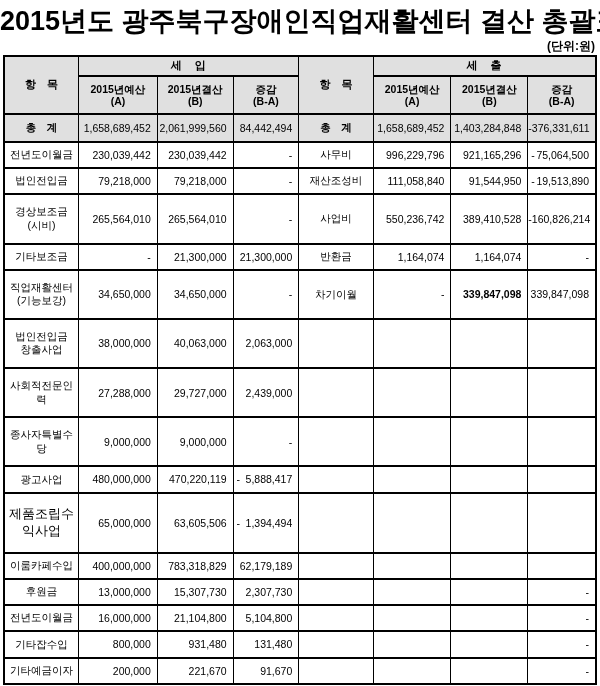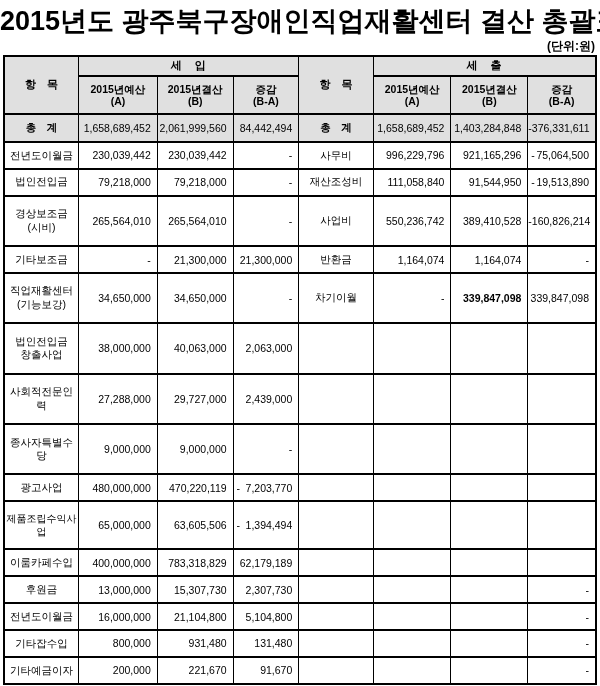--- a/index.html
+++ b/index.html
@@ -31,21 +31,21 @@
     background:#e0e0e0;font-weight:bold;font-size:11px;
   }
   .sheet thead .grp{letter-spacing:1px;}
   .sheet thead .sub div{line-height:1.15;font-size:10.5px;}
   tr.total td{background:#e0e0e0;}
   tr.total td.lbl{font-weight:bold;}
   td.lbl{
     text-align:center;font-size:10.5px;line-height:1.3;
     white-space:pre-line;
   }
-  td.lbl.small{font-size:10px;}
+  td.lbl.small{font-size:13px;}
   td.num{
     text-align:right;font-size:10.5px;padding-right:6px;
   }
   td.num.bold{font-weight:bold;}
   td.num.signed .sign{float:left;padding-left:3px;}
 </style>
 </head>
 <body>
 
 <div class="page">
@@ -188,21 +188,21 @@
           <td class="num">-</td>
           <td class="lbl"></td>
           <td class="num"></td>
           <td class="num"></td>
           <td class="num"></td>
         </tr>
         <tr>
           <td class="lbl">광고사업</td>
           <td class="num">480,000,000</td>
           <td class="num">470,220,119</td>
-          <td class="num signed"><span class="sign">-</span><span class="val">7,203,770</span></td>
+          <td class="num signed"><span class="sign">-</span><span class="val">5,888,417</span></td>
           <td class="lbl"></td>
           <td class="num"></td>
           <td class="num"></td>
           <td class="num"></td>
         </tr>
         <tr>
           <td class="lbl small">제품조립수익사업</td>
           <td class="num">65,000,000</td>
           <td class="num">63,605,506</td>
           <td class="num signed"><span class="sign">-</span><span class="val">1,394,494</span></td>

